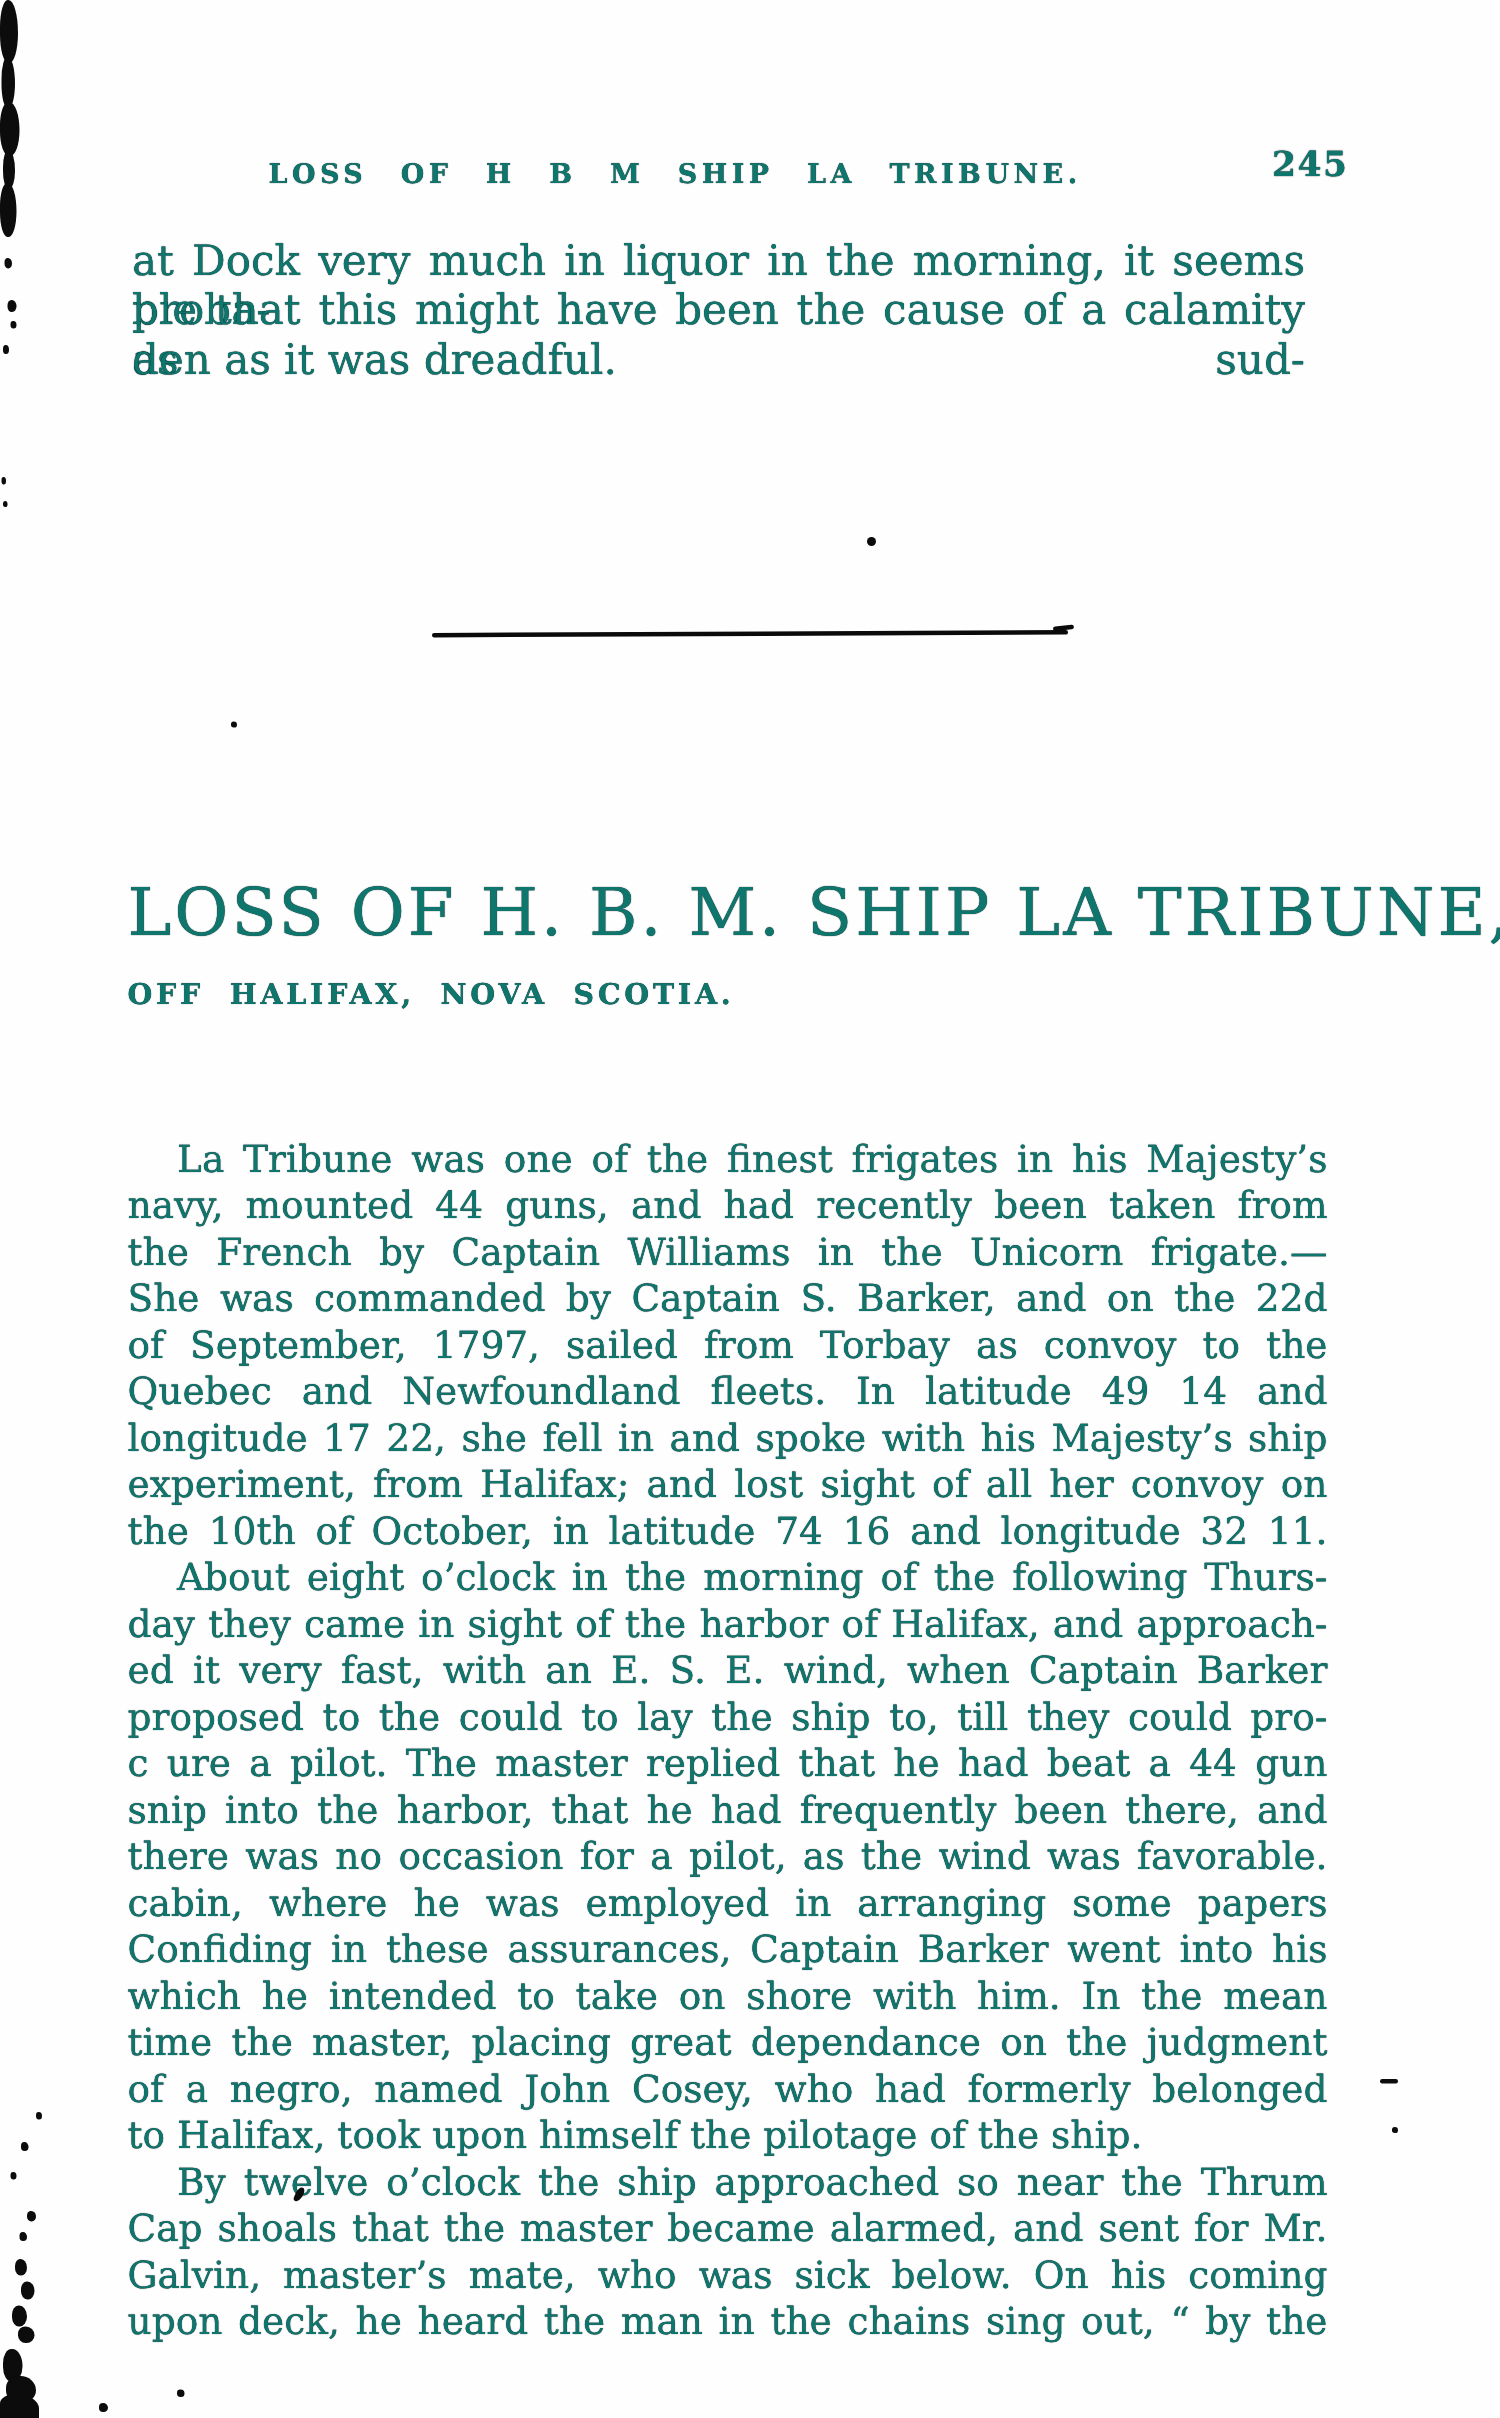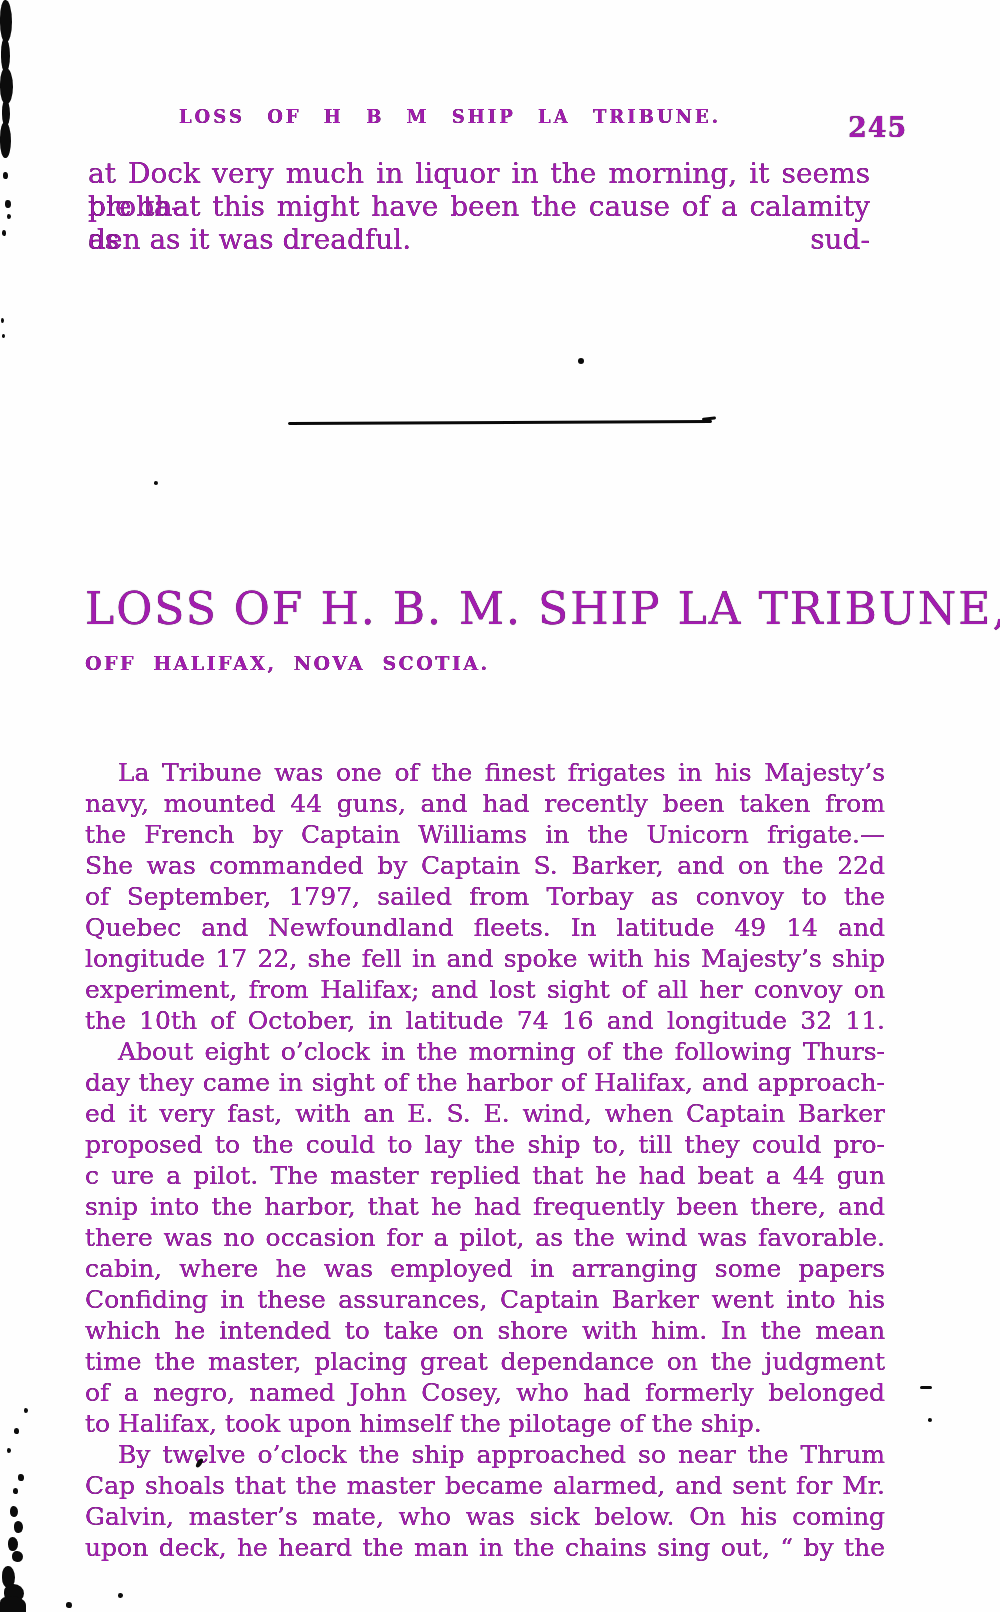--- a/index.html
+++ b/index.html
@@ -2,34 +2,34 @@
 <html><head>
 <meta charset="utf-8">
 <style>
   html,body{margin:0;padding:0;background:#ffffff;}
   .page{
     position:relative;
     width:1000px;height:1612px;
     background:#fefefe;
     overflow:hidden;
     font-family:"DejaVu Serif","Liberation Serif",serif;
-    color:#a21caf;
+    color:#0f766e;
   }
   
   .running-head{
     position:absolute;top:106px;left:85px;width:730px;
     text-align:center;
     font-size:18px;font-weight:bold;
     letter-spacing:3px;word-spacing:13px;
     text-shadow:0 0 0.6px #000;
     white-space:nowrap;
   }
   .page-number{
-    position:absolute;top:112px;left:848px;
-    font-size:27px;font-weight:bold;
+    position:absolute;top:96px;left:848px;
+    font-size:23px;font-weight:bold;
     letter-spacing:1px;
     text-shadow:0 0 0.8px #000;
   }
   
   .intro-block{
     position:absolute;top:157px;left:88px;width:782px;
     font-size:28px;line-height:33px;
     text-shadow:0 0 0.6px #000;
   }
   

